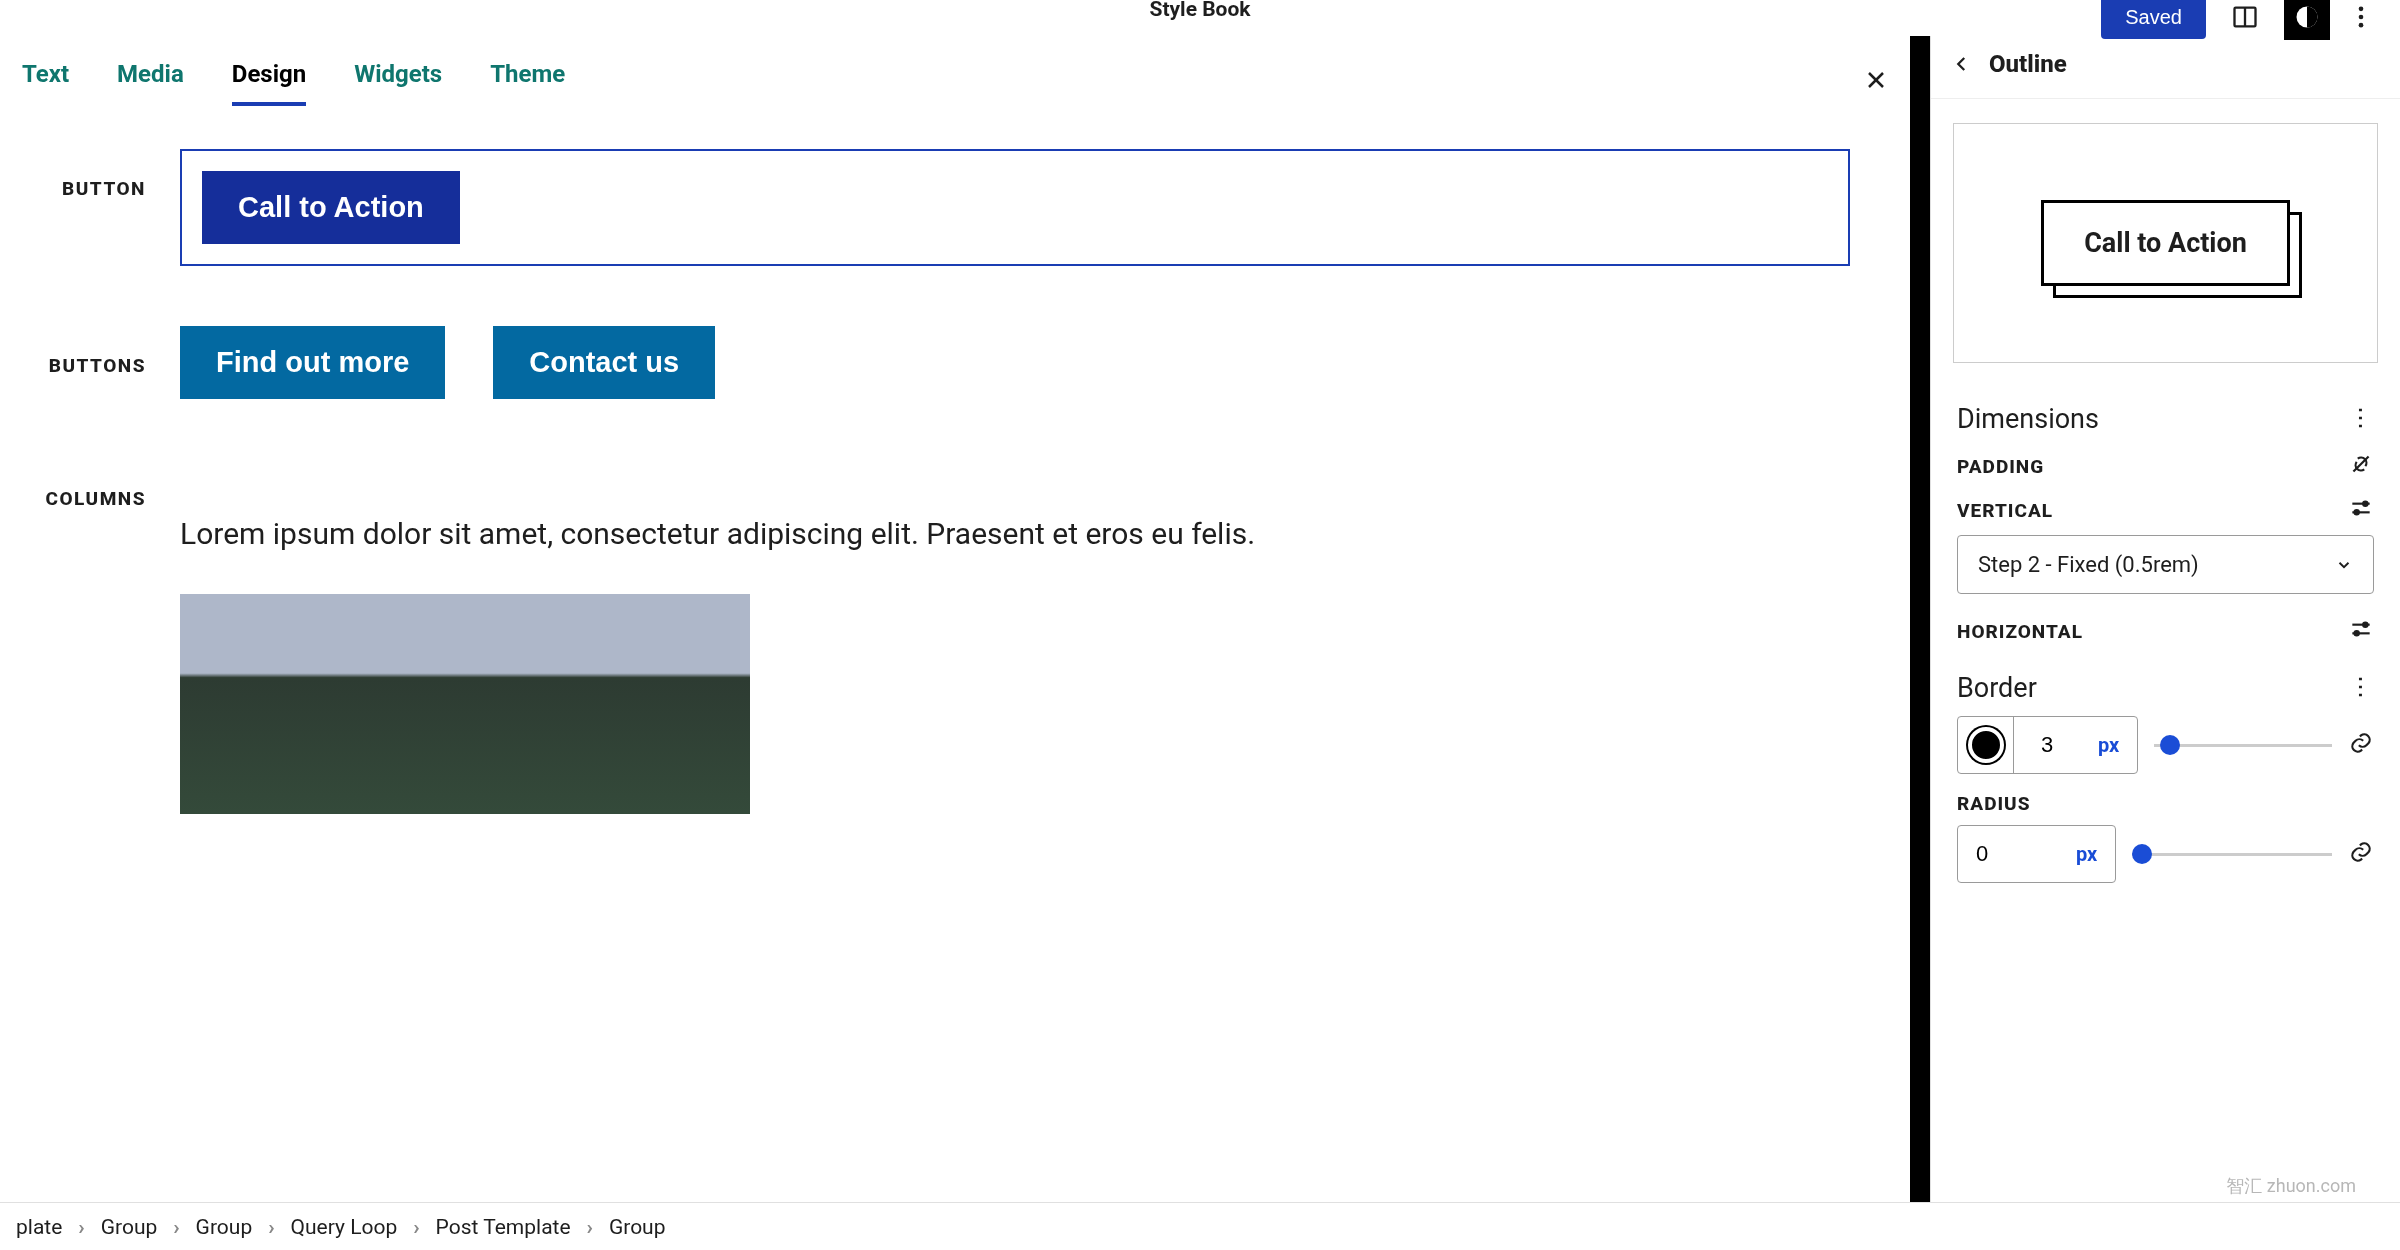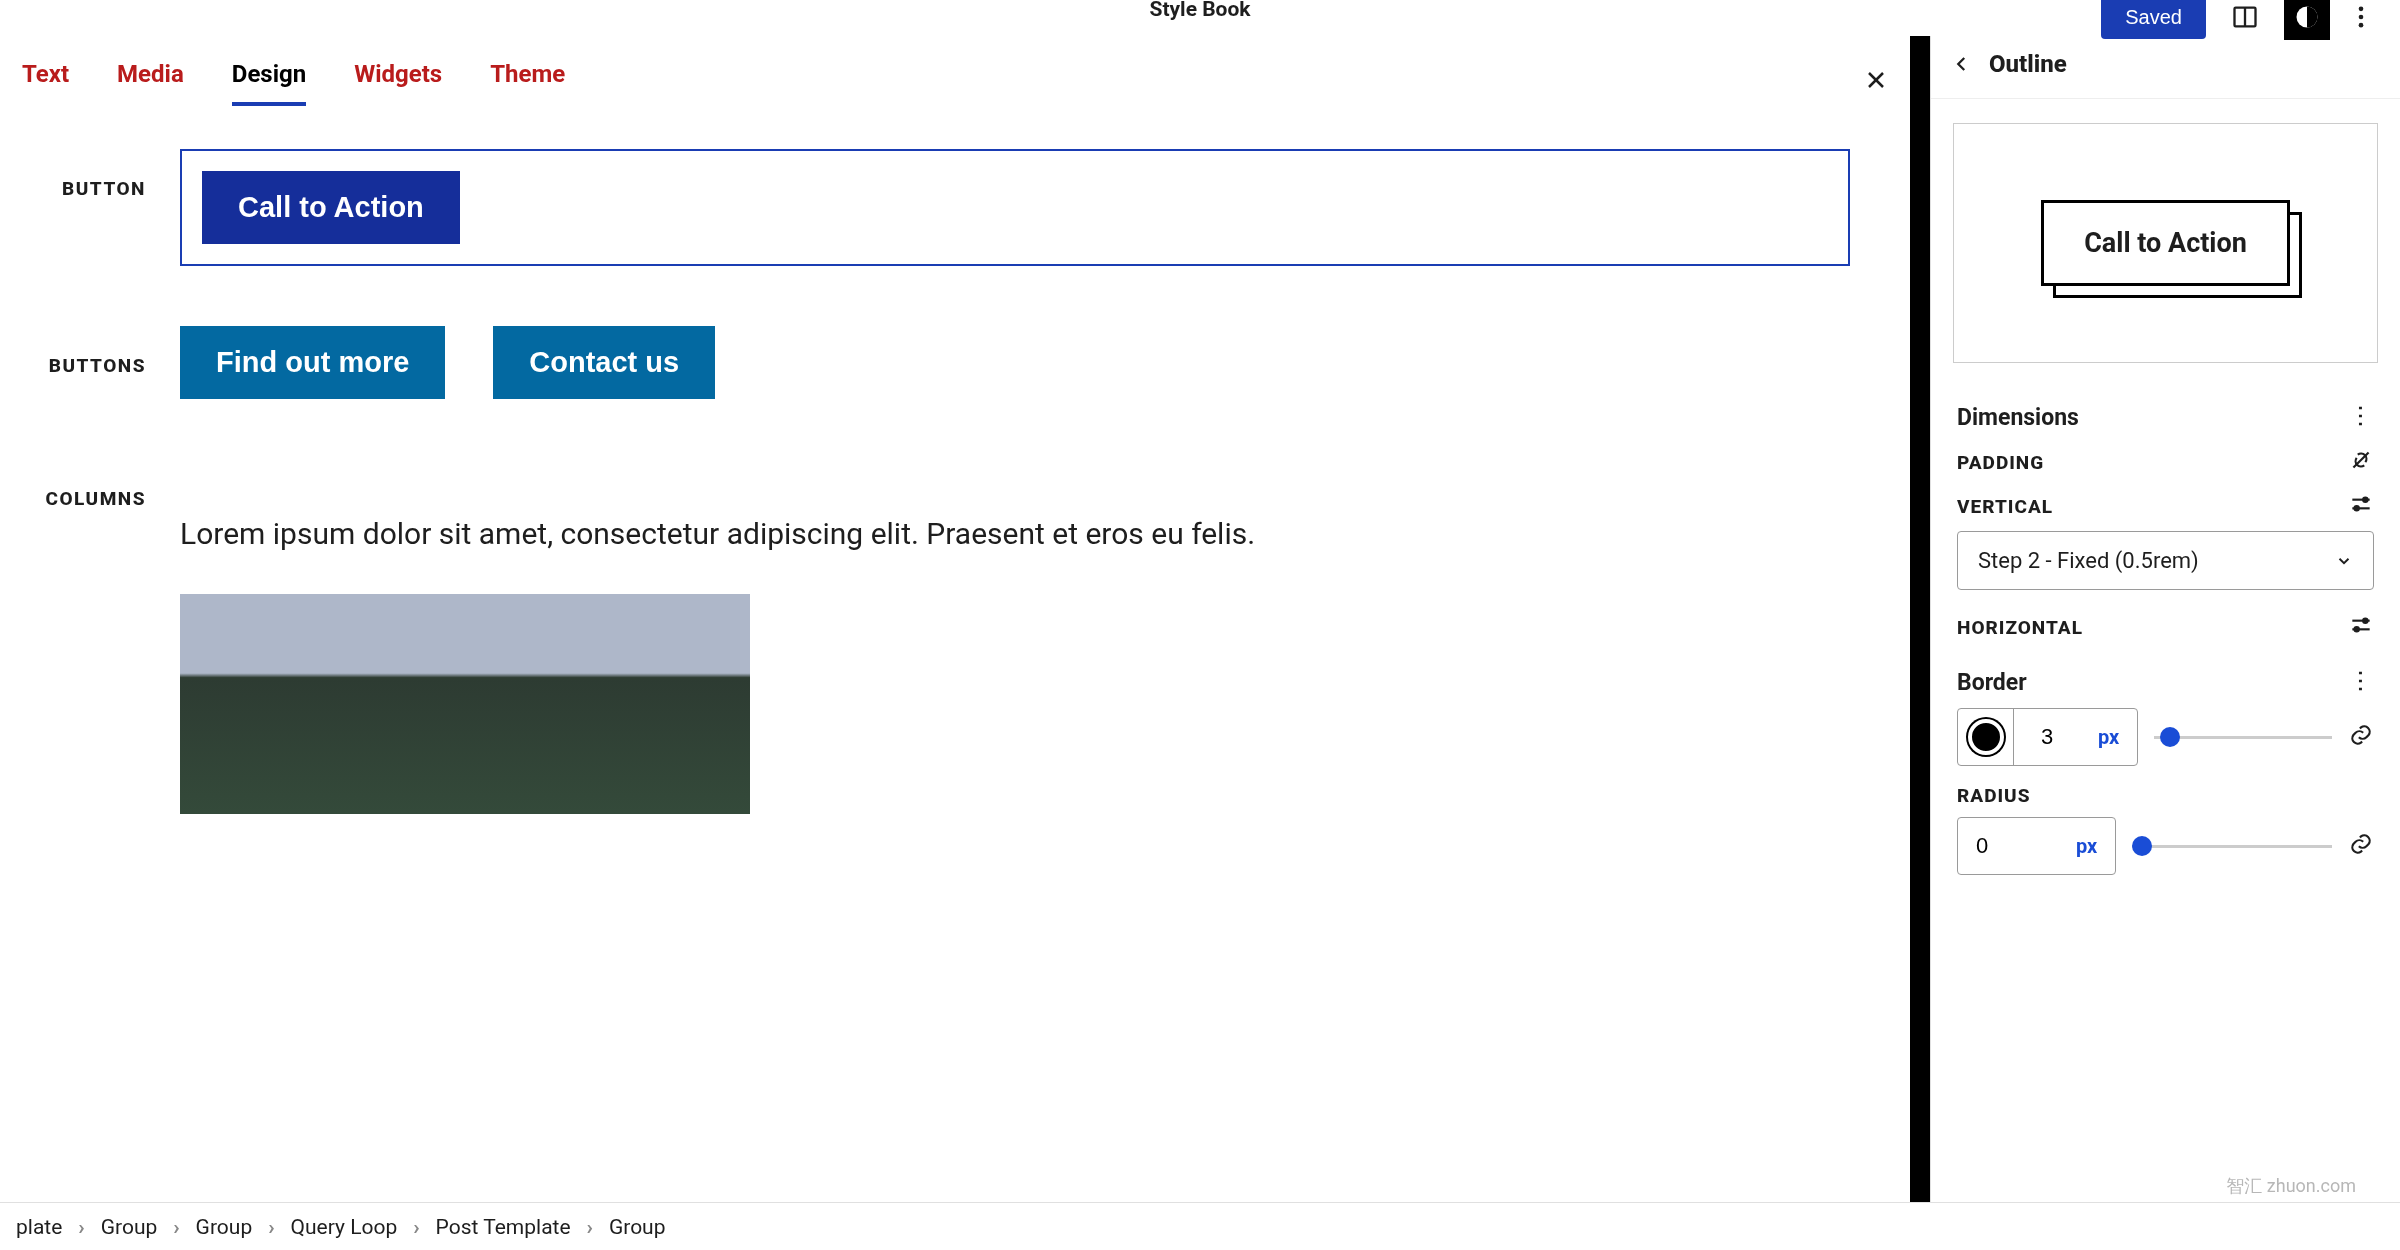--- a/index.html
+++ b/index.html
@@ -13,21 +13,21 @@
 .topbar-right { position:absolute; right:24px; top:-6px; display:flex; align-items:center; gap:16px; }
 .saved-btn { background:#1a3db3; color:#fff; border:none; padding:10px 24px 10px 24px; font-size:20px; border-radius:4px; }
 .icon-btn { width:46px; height:46px; display:flex; align-items:center; justify-content:center; cursor:pointer; }
 .icon-btn.contrast { background:#000; color:#fff; }
 .icon-btn svg { width:28px; height:28px; }
 
 .main { display:flex; height:calc(100% - 36px - 48px); }
 .editor-wrap { flex:1; background:#000; display:flex; flex-direction:column; padding:0 20px 0 0;}
 .editor { flex:1; background:#fff; margin:0 0 0 0; position:relative; overflow:hidden; }
 .tabs { display:flex; gap:48px; padding:24px 22px 12px 22px; border-bottom:1px solid transparent; align-items:center; }
-.tab { font-size:24px; font-weight:700; color:#b91c1c; cursor:pointer; padding-bottom:14px; border-bottom:4px solid transparent; }
+.tab { font-size:24px; font-weight:700; color:#0f766e; cursor:pointer; padding-bottom:14px; border-bottom:4px solid transparent; }
 .tab.active { border-bottom-color:#1a3db3; color:#000; }
 .tabs-close { margin-left:auto; font-size:26px; cursor:pointer; }
 .canvas { padding:30px 60px 0 180px; }
 .row { display:flex; align-items:flex-start; margin-bottom:60px; }
 .row-label { width:160px; min-width:160px; text-align:right; font-size:19px; font-weight:800; letter-spacing:1.5px; color:#1e1e1e; padding-right:34px; padding-top:28px; margin-left:-160px;}
 .block-frame { flex:1; }
 .selected-frame { border:2px solid #1a3db3; padding:20px 20px; }
 .cta-btn { background:#152e9a; color:#fff; font-size:29px; font-weight:600; padding:20px 36px; border:none; display:inline-block; }
 .btn-group { display:flex; gap:48px; }
 .cta-btn2 { background:#0369a1; color:#fff; font-size:29px; font-weight:600; padding:20px 36px; border:none; }
@@ -42,21 +42,21 @@
 .eye-btn { width:58px; height:58px; background:#000; display:flex; align-items:center; justify-content:center; }
 .eye-btn svg { width:30px; height:30px; color:#fff; }
 .sp-back { display:flex; align-items:center; gap:18px; padding:14px 28px 20px 22px; border-bottom:1px solid #eee; }
 .sp-back svg { width:18px; height:18px; }
 .sp-back-label { font-size:24px; font-weight:800; }
 .preview-box { margin:24px 22px; border:1px solid #ccc; min-height:240px; display:flex; align-items:center; justify-content:center; }
 .preview-stack { position:relative; }
 .preview-cta { border:3px solid #000; padding:24px 40px; font-size:27px; font-weight:700; background:#fff; position:relative; z-index:2;}
 .preview-shadow { position:absolute; top:12px; left:12px; border:3px solid #000; width:100%; height:100%; z-index:1; }
 .sect-head { display:flex; align-items:center; justify-content:space-between; padding:16px 26px 12px 26px; }
-.sect-head-title { font-size:23px; font-weight:700; }
+.sect-head-title { font-size:27px; font-weight:400; }
 .dots { font-size:24px; cursor:pointer; letter-spacing:2px; transform:rotate(90deg); display:inline-block;}
 .ctl-row { display:flex; align-items:center; justify-content:space-between; padding:4px 26px 10px 26px; }
 .ctl-label { font-size:19px; font-weight:800; letter-spacing:1px; }
 .ctl-icon svg { width:26px; height:26px; }
 .select { margin:0 26px 18px 26px; border:1px solid #9a9a9a; border-radius:4px; padding:16px 20px; display:flex; align-items:center; justify-content:space-between; font-size:22px; cursor:pointer; }
 .select svg { width:18px; height:18px; }
 .border-row { display:flex; align-items:center; gap:16px; padding:0 26px 14px 26px; }
 .border-val { display:flex; border:1px solid #9a9a9a; border-radius:4px; overflow:hidden; align-items:center; height:58px; }
 .swatch { width:56px; height:56px; display:flex; align-items:center; justify-content:center; border-right:1px solid #9a9a9a; }
 .swatch-inner { width:28px; height:28px; border-radius:50%; background:#000; outline:4px solid #fff; box-shadow:0 0 0 6px #000;}

